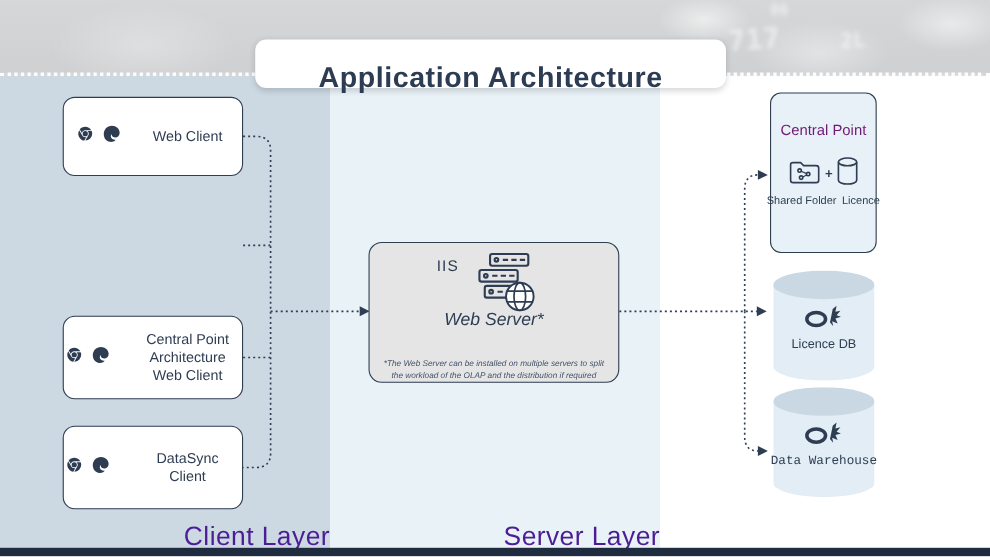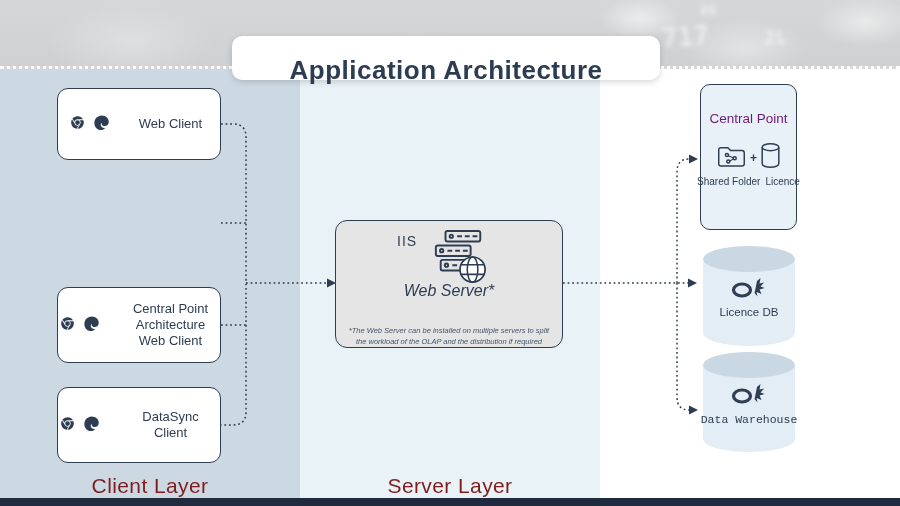--- a/index.html
+++ b/index.html
@@ -26,22 +26,22 @@
   .title-card{position:absolute;left:232px;top:0;width:428px;height:44px;background:#fff;
     border-radius:10px;box-shadow:0 2px 6px rgba(0,0,0,.16);
     display:flex;align-items:center;justify-content:center;padding-top:24px;box-sizing:border-box;z-index:3;margin-top:36px;}
   .title-card h1{margin:0;font-size:26px;font-weight:600;letter-spacing:.5px;color:#2c3c52;}
 
   
   .col{position:absolute;top:66px;height:440px;z-index:0;}
   .col-client{left:0;width:300px;background:#ccd9e3;}
   .col-server{left:300px;width:300px;background:#e9f2f7;}
   .col-persist{left:600px;width:300px;background:#ffffff;}
-  .layer-label{position:absolute;top:474px;width:300px;text-align:center;z-index:4;
-    font-size:21px;letter-spacing:.4px;color:#7f1d1d;}
+  .layer-label{position:absolute;top:474px;width:300px;text-align:right;z-index:4;
+    font-size:24px;letter-spacing:.4px;color:#4c1d95;}
   .ll-client{left:0;} .ll-server{left:300px;} .ll-persist{left:600px;}
   .bottom-bar{position:absolute;left:0;top:498px;width:900px;height:8px;background:#1f2c3f;z-index:6;}
 
   
   .wires{position:absolute;left:0;top:0;width:900px;height:506px;z-index:1;pointer-events:none;}
 
   
   .cbox{position:absolute;left:57px;width:164px;background:#fff;border:1.5px solid #2e3d52;
     border-radius:11px;z-index:2;display:flex;flex-direction:row;align-items:center;
     justify-content:center;gap:20px;box-sizing:border-box;text-align:center;}

